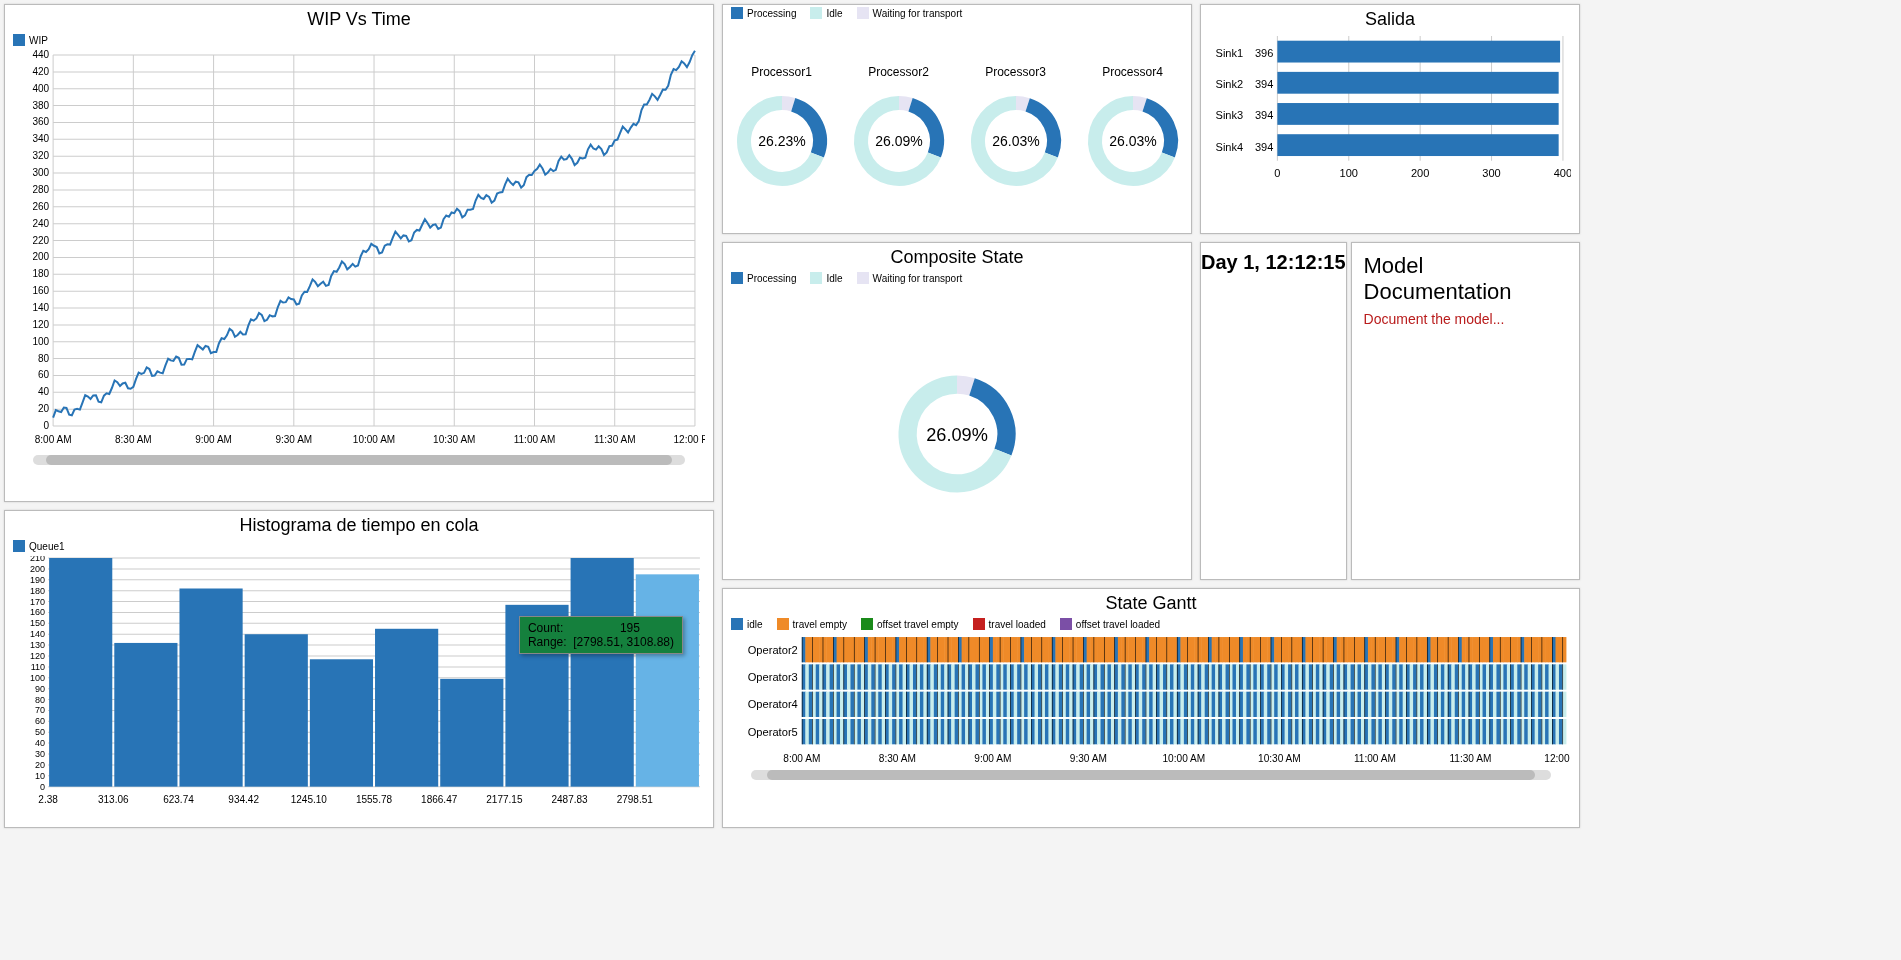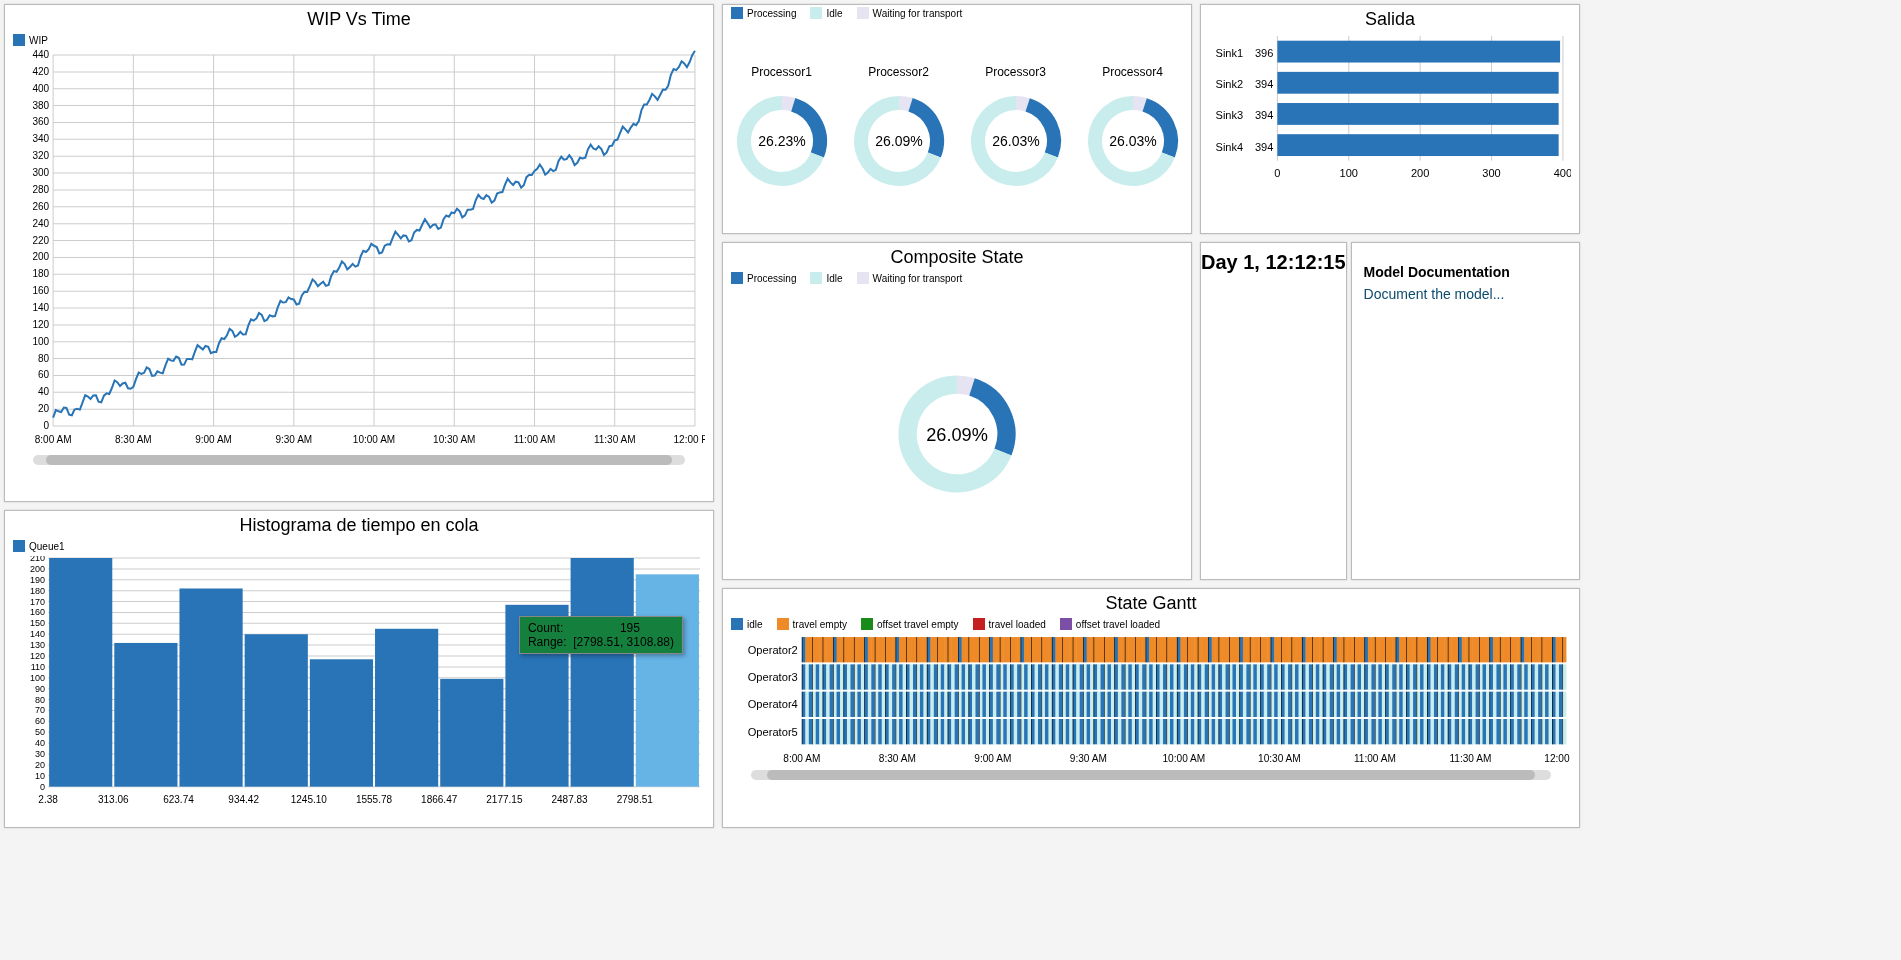--- a/index.html
+++ b/index.html
@@ -20,22 +20,22 @@
   .body{flex:1;position:relative;padding:0 8px 4px}
   svg{display:block}
   .scroll-track{height:10px;background:#ddd;border-radius:5px;margin:4px 20px 2px;position:relative}
   .scroll-thumb{position:absolute;top:0;bottom:0;background:#bbb;border-radius:5px}
   .donut-row{display:flex;justify-content:space-around;flex:1;align-items:center}
   .donut{display:flex;flex-direction:column;align-items:center;font-size:12px}
   .donut-label{margin-bottom:12px}
   .donut svg{width:100px;height:100px}
   #p-comp .donut svg{width:130px;height:130px}
   .clock{font-size:20px;font-weight:700;text-align:center;padding:8px 0}
-  .doc-title{font-size:14px;font-weight:700;padding:21px 12px 6px}
-  .doc-body{padding:0 12px;font-size:14px;color:#0c4a6e}
+  .doc-title{font-size:22px;font-weight:400;padding:10px 12px 6px}
+  .doc-body{padding:0 12px;font-size:14px;color:#b91c1c}
   .tooltip{position:absolute;background:#15803d;border:1px solid #888;padding:4px 8px;font-size:12px;box-shadow:2px 2px 4px rgba(0,0,0,.3);white-space:pre}
   #p-salida .body{padding-top:0}
 </style>
 </head>
 <body>
 
 <div class="dash">
 
   <div class="panel" id="p-wip">
     <div class="title">WIP Vs Time</div>

